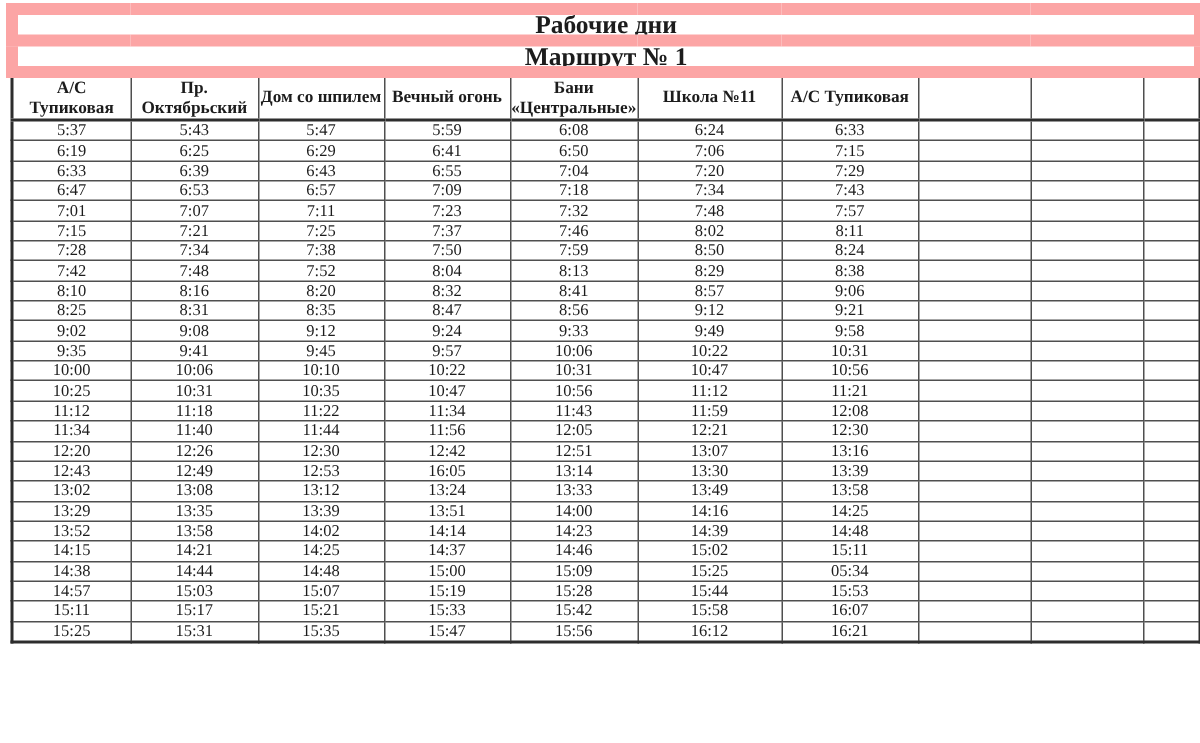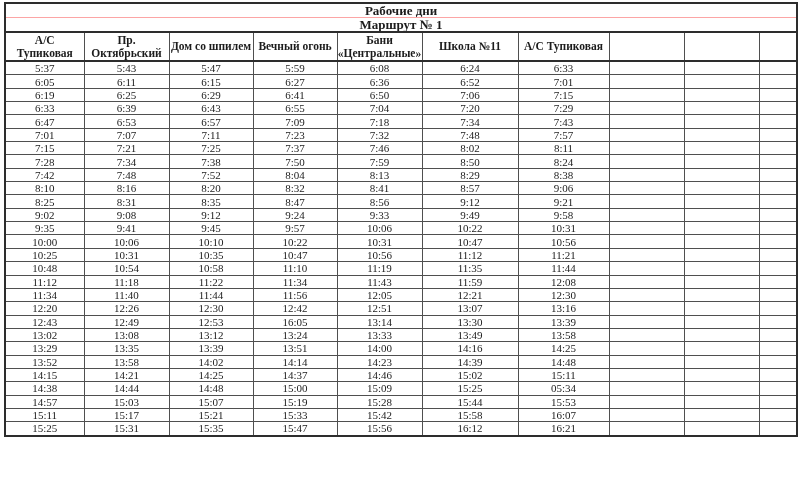--- a/index.html
+++ b/index.html
@@ -27,24 +27,24 @@
     border: 1px solid #4f4f4f;
     padding: 0;
     margin: 0;
     text-align: center;
     vertical-align: middle;
     color: #1c1c1c;
     overflow: hidden;
   }
   tr.title-row td {
     height: 13px;
-    font-size: 13px;
+    font-size: 17px;
     font-weight: bold;
     line-height: 13px;
-    border: 1px solid #fca5a5;
+    border: 8px solid #fca5a5;
     white-space: nowrap;
   }
   tr.head-row th {
     height: 27px;
     font-size: 11.5px;
     font-weight: bold;
     line-height: 1.1;
     border-bottom: 2px solid #2d2d2d;
     border-top: 2px solid #2d2d2d;
     white-space: normal;
@@ -101,32 +101,20 @@
           <td>5:47</td>
           <td>5:59</td>
           <td>6:08</td>
           <td>6:24</td>
           <td>6:33</td>
           <td></td>
           <td></td>
           <td></td>
         </tr>
         <tr>
-          <td>6:05</td>
-          <td>6:11</td>
-          <td>6:15</td>
-          <td>6:27</td>
-          <td>6:36</td>
-          <td>6:52</td>
-          <td>7:01</td>
-          <td></td>
-          <td></td>
-          <td></td>
-        </tr>
-        <tr>
           <td>6:19</td>
           <td>6:25</td>
           <td>6:29</td>
           <td>6:41</td>
           <td>6:50</td>
           <td>7:06</td>
           <td>7:15</td>
           <td></td>
           <td></td>
           <td></td>
@@ -269,32 +257,20 @@
           <td>10:35</td>
           <td>10:47</td>
           <td>10:56</td>
           <td>11:12</td>
           <td>11:21</td>
           <td></td>
           <td></td>
           <td></td>
         </tr>
         <tr>
-          <td>10:48</td>
-          <td>10:54</td>
-          <td>10:58</td>
-          <td>11:10</td>
-          <td>11:19</td>
-          <td>11:35</td>
-          <td>11:44</td>
-          <td></td>
-          <td></td>
-          <td></td>
-        </tr>
-        <tr>
           <td>11:12</td>
           <td>11:18</td>
           <td>11:22</td>
           <td>11:34</td>
           <td>11:43</td>
           <td>11:59</td>
           <td>12:08</td>
           <td></td>
           <td></td>
           <td></td>

